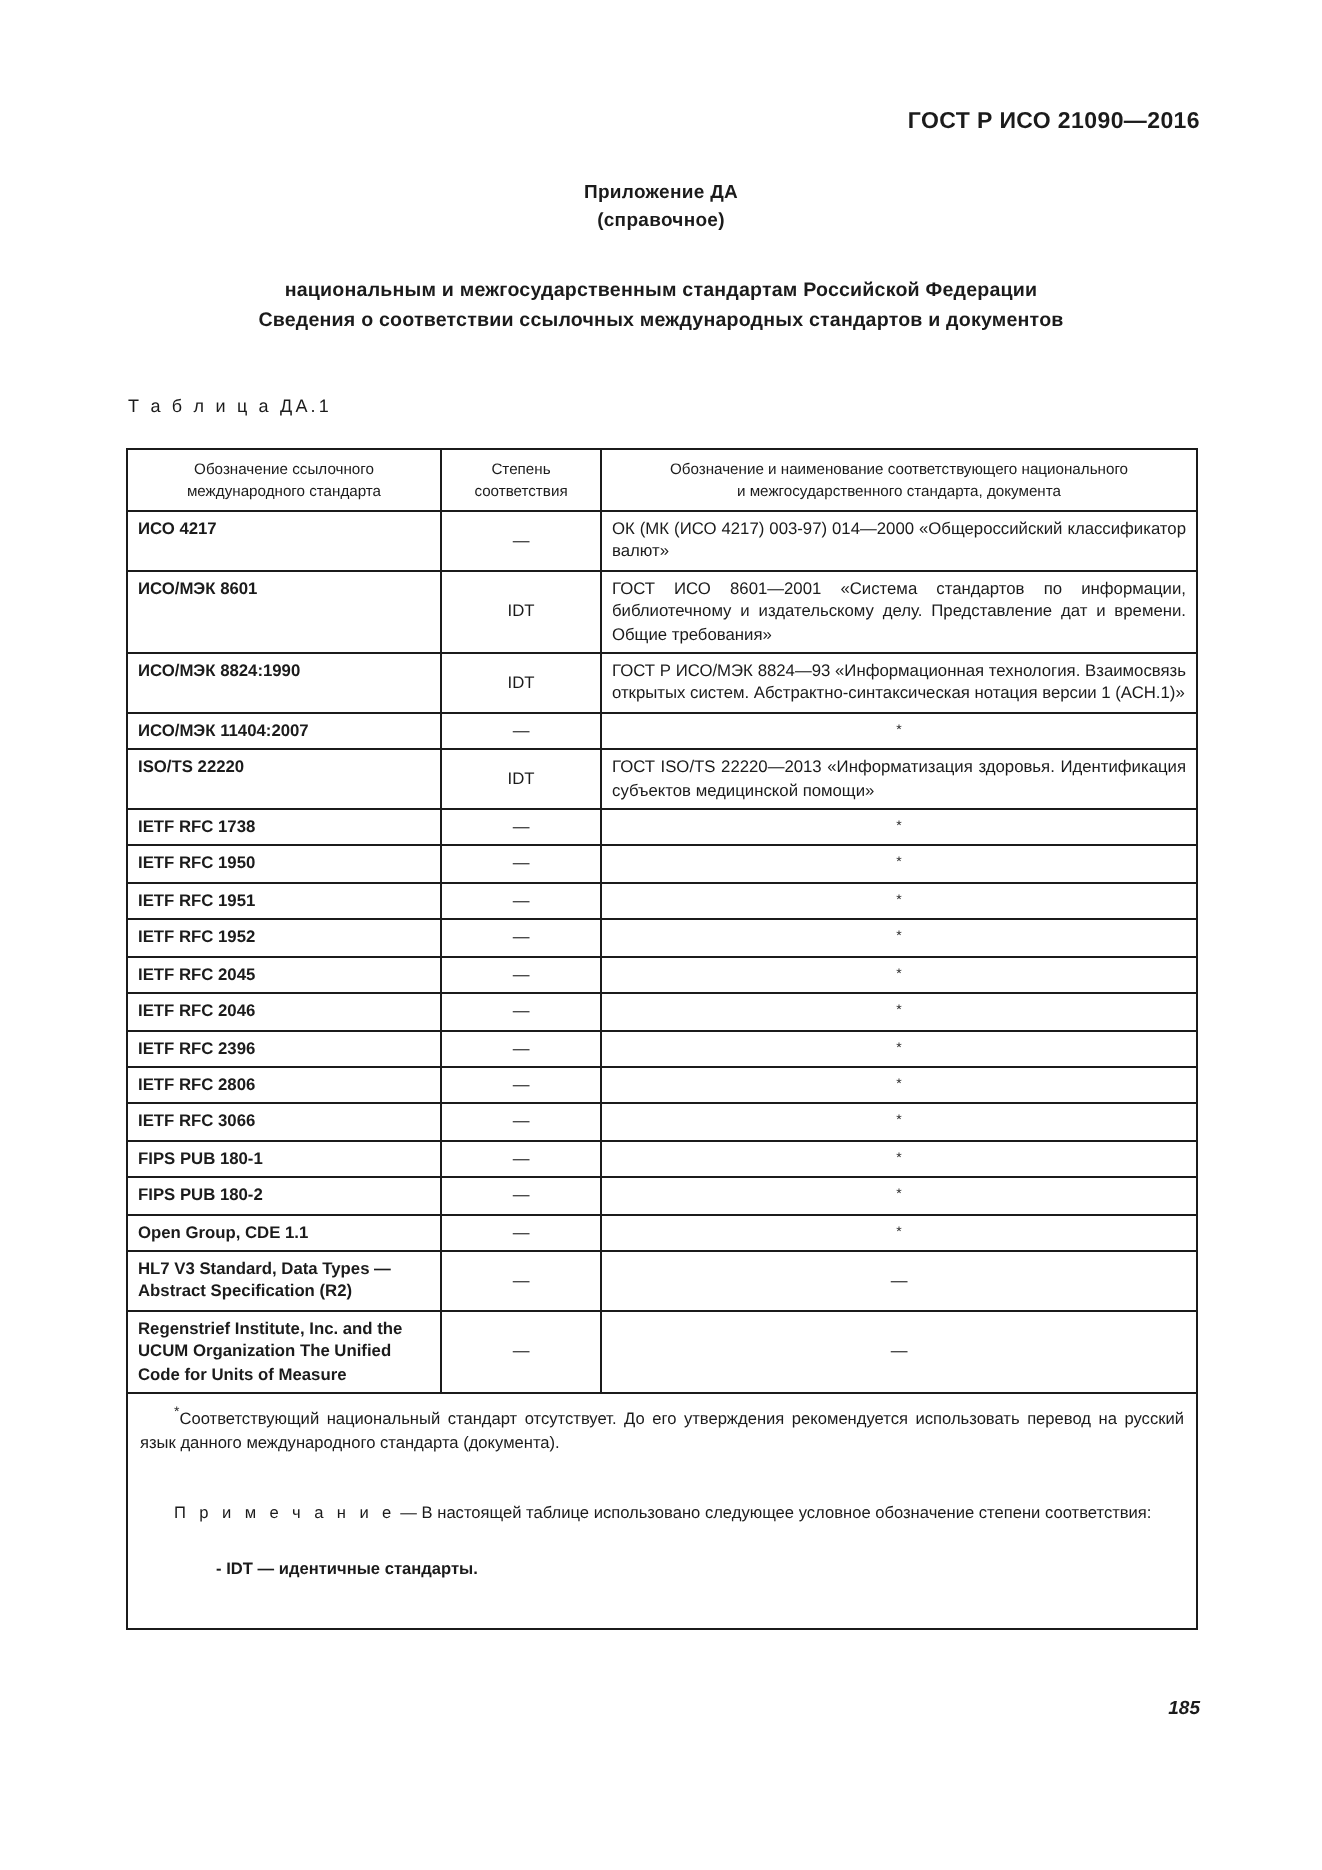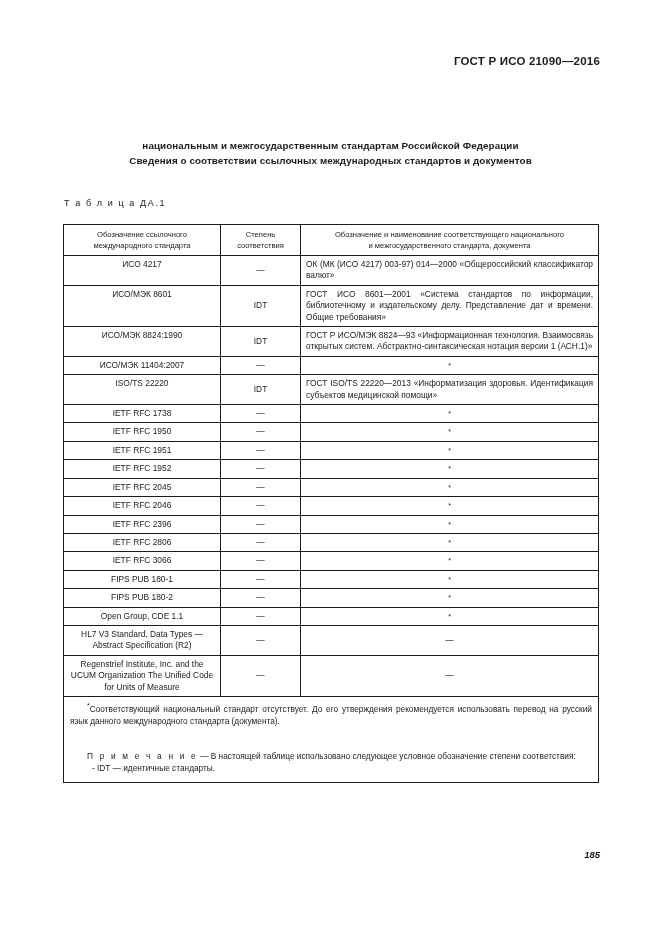--- a/index.html
+++ b/index.html
@@ -95,21 +95,21 @@
     vertical-align: middle;
     padding: 4px 4px;
     font-size: 7.6px;
     line-height: 11px;
   }
 
   col.c1 { width: 157px; }
   col.c2 { width: 80px; }
   col.c3 { width: 298px; }
 
-  td.col-a { text-align: center; }
+  td.col-a { text-align: left; font-weight: bold; }
   td.col-b { text-align: center; vertical-align: middle; font-size: 8.4px; }
   td.col-c { text-align: left; text-align: justify; text-justify: inter-word; }
   td.col-c.center { text-align: center; vertical-align: middle; }
 
   .fn-mark {
     font-size: 7px;
     vertical-align: super;
     line-height: 0;
   }
 
@@ -126,41 +126,46 @@
     margin: 0;
   }
   .note-par {
     text-indent: 17px;
     margin: 22px 0 0 0;
   }
   .note-word {
     letter-spacing: 2.2px;
   }
   .note-sub {
-    margin: 0;
+    margin: 16px;
     text-indent: 22px;
+    font-weight: bold;
   }
 
   
   .page-number {
     position: absolute;
     right: 61px;
     top: 849px;
     font-size: 9.5px;
     font-weight: bold;
     font-style: italic;
   }
 </style>
 </head>
 <body>
 
 <div class="page">
 
   <div class="doc-header">ГОСТ Р ИСО 21090—2016</div>
 
+  <div class="annex-block">
+    <div class="annex-line">Приложение ДА</div>
+    <div class="annex-line">(справочное)</div>
+  </div>
 
   <div class="annex-subject">
     <div>национальным и межгосударственным стандартам Российской Федерации</div>
     <div>Сведения о соответствии ссылочных международных стандартов и документов</div>
   </div>
 
   <div class="table-caption">Т а б л и ц а  ДА.1</div>
 
   <table class="std-table">
     <colgroup>

